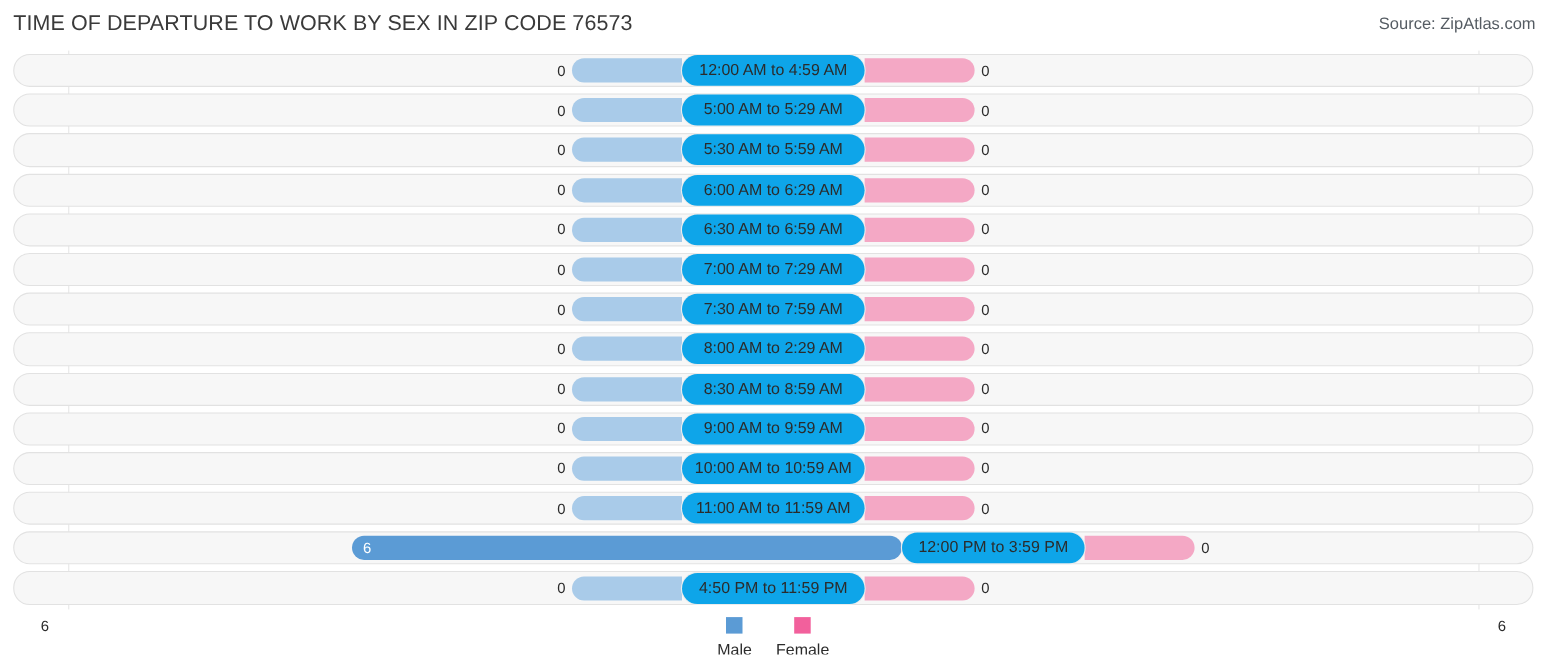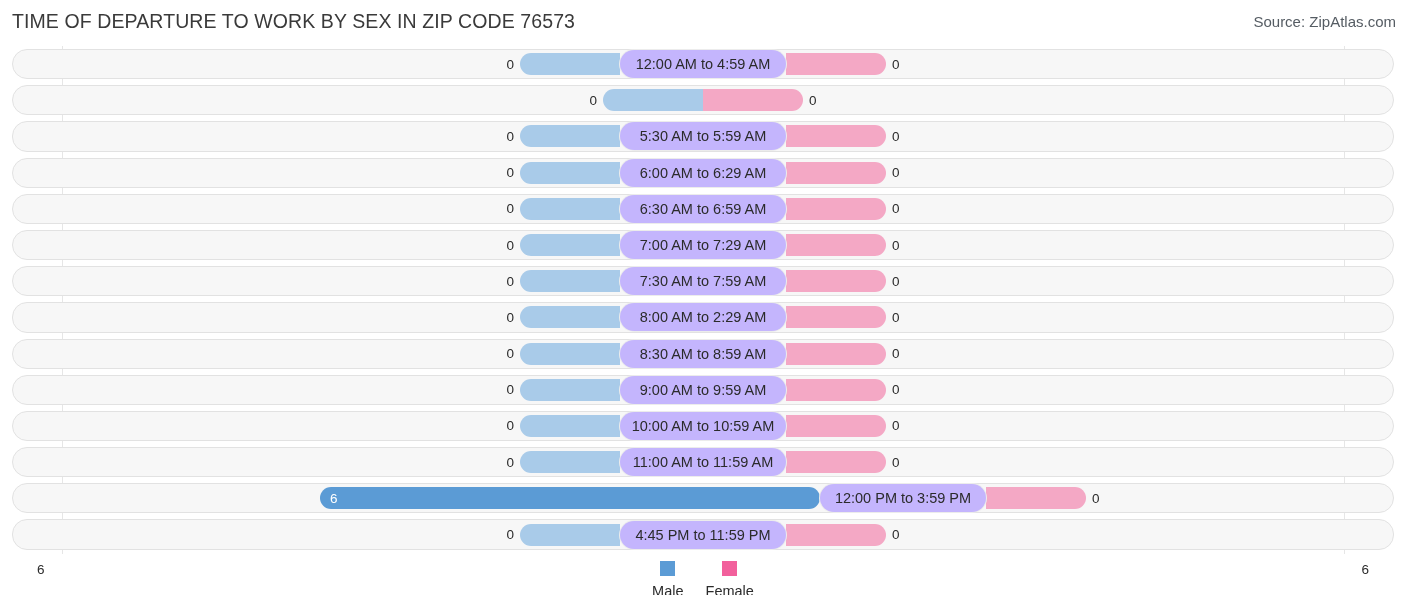--- a/index.html
+++ b/index.html
@@ -96,21 +96,21 @@
     color: #ffffff;
     white-space: nowrap;
   }
 
   
   .cat-pill {
     flex: 0 0 auto;
     height: 28px;
     min-width: 166px;
     padding: 0 3px;
-    background: #c4b5fd;
+    background: #0ea5e9;
     border-radius: 14px;
     display: flex;
     align-items: center;
     justify-content: center;
     font-size: 14.5px;
     color: #2b2b2b;
     white-space: nowrap;
     position: relative;
     z-index: 3;
     box-shadow: 0 0 0 1px #ececec;
@@ -168,20 +168,21 @@
           <div class="cat-pill">12:00 AM to 4:59 AM</div>
           <div class="bar female" style="width: 100px;"></div>
           <div class="val right">0</div>
         </div>
       </div>
       <div class="row">
         <div class="track"></div>
         <div class="bars">
           <div class="val left">0</div>
           <div class="bar male" style="width: 100px;"></div>
+          <div class="cat-pill">5:00 AM to 5:29 AM</div>
           <div class="bar female" style="width: 100px;"></div>
           <div class="val right">0</div>
         </div>
       </div>
       <div class="row">
         <div class="track"></div>
         <div class="bars">
           <div class="val left">0</div>
           <div class="bar male" style="width: 100px;"></div>
           <div class="cat-pill">5:30 AM to 5:59 AM</div>
@@ -289,21 +290,21 @@
           <div class="cat-pill">12:00 PM to 3:59 PM</div>
           <div class="bar female" style="width: 100px;"></div>
           <div class="val right">0</div>
         </div>
       </div>
       <div class="row">
         <div class="track"></div>
         <div class="bars">
           <div class="val left">0</div>
           <div class="bar male" style="width: 100px;"></div>
-          <div class="cat-pill">4:45 PM to 11:59 PM</div>
+          <div class="cat-pill">4:50 PM to 11:59 PM</div>
           <div class="bar female" style="width: 100px;"></div>
           <div class="val right">0</div>
         </div>
       </div>
     </div>
 
   <div class="footer">
     <div class="axis-tick left">6</div>
     <div class="axis-tick right">6</div>
 

